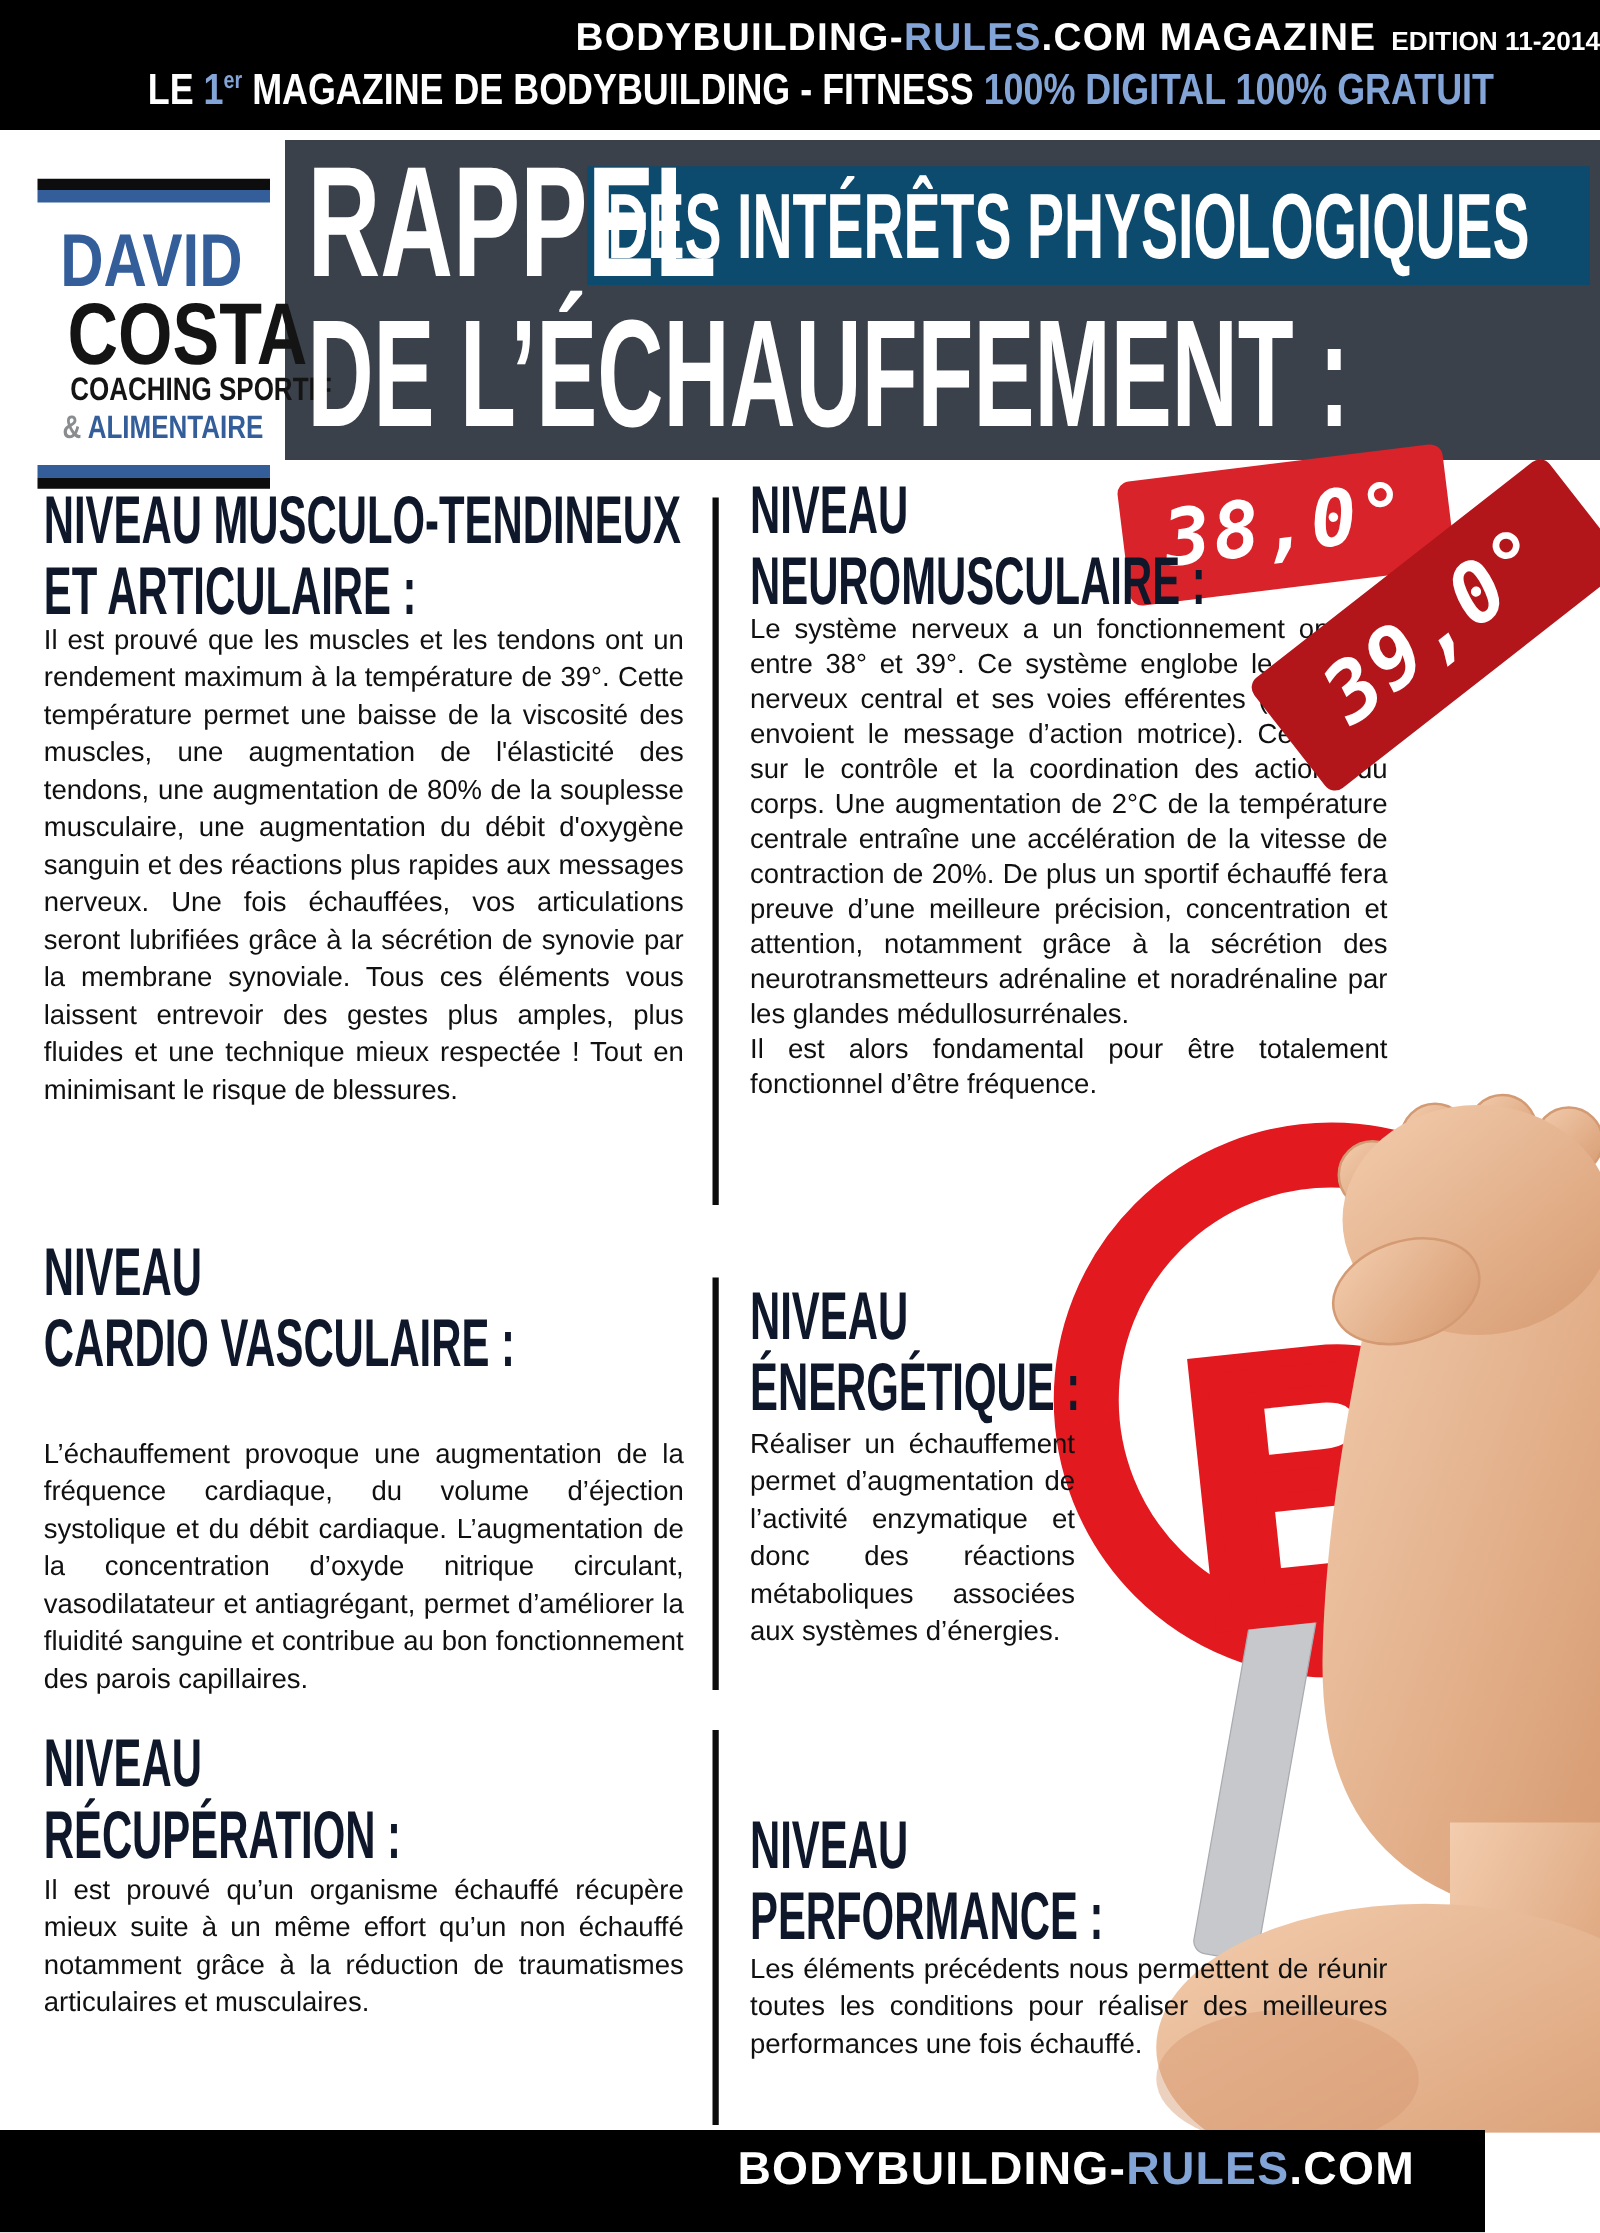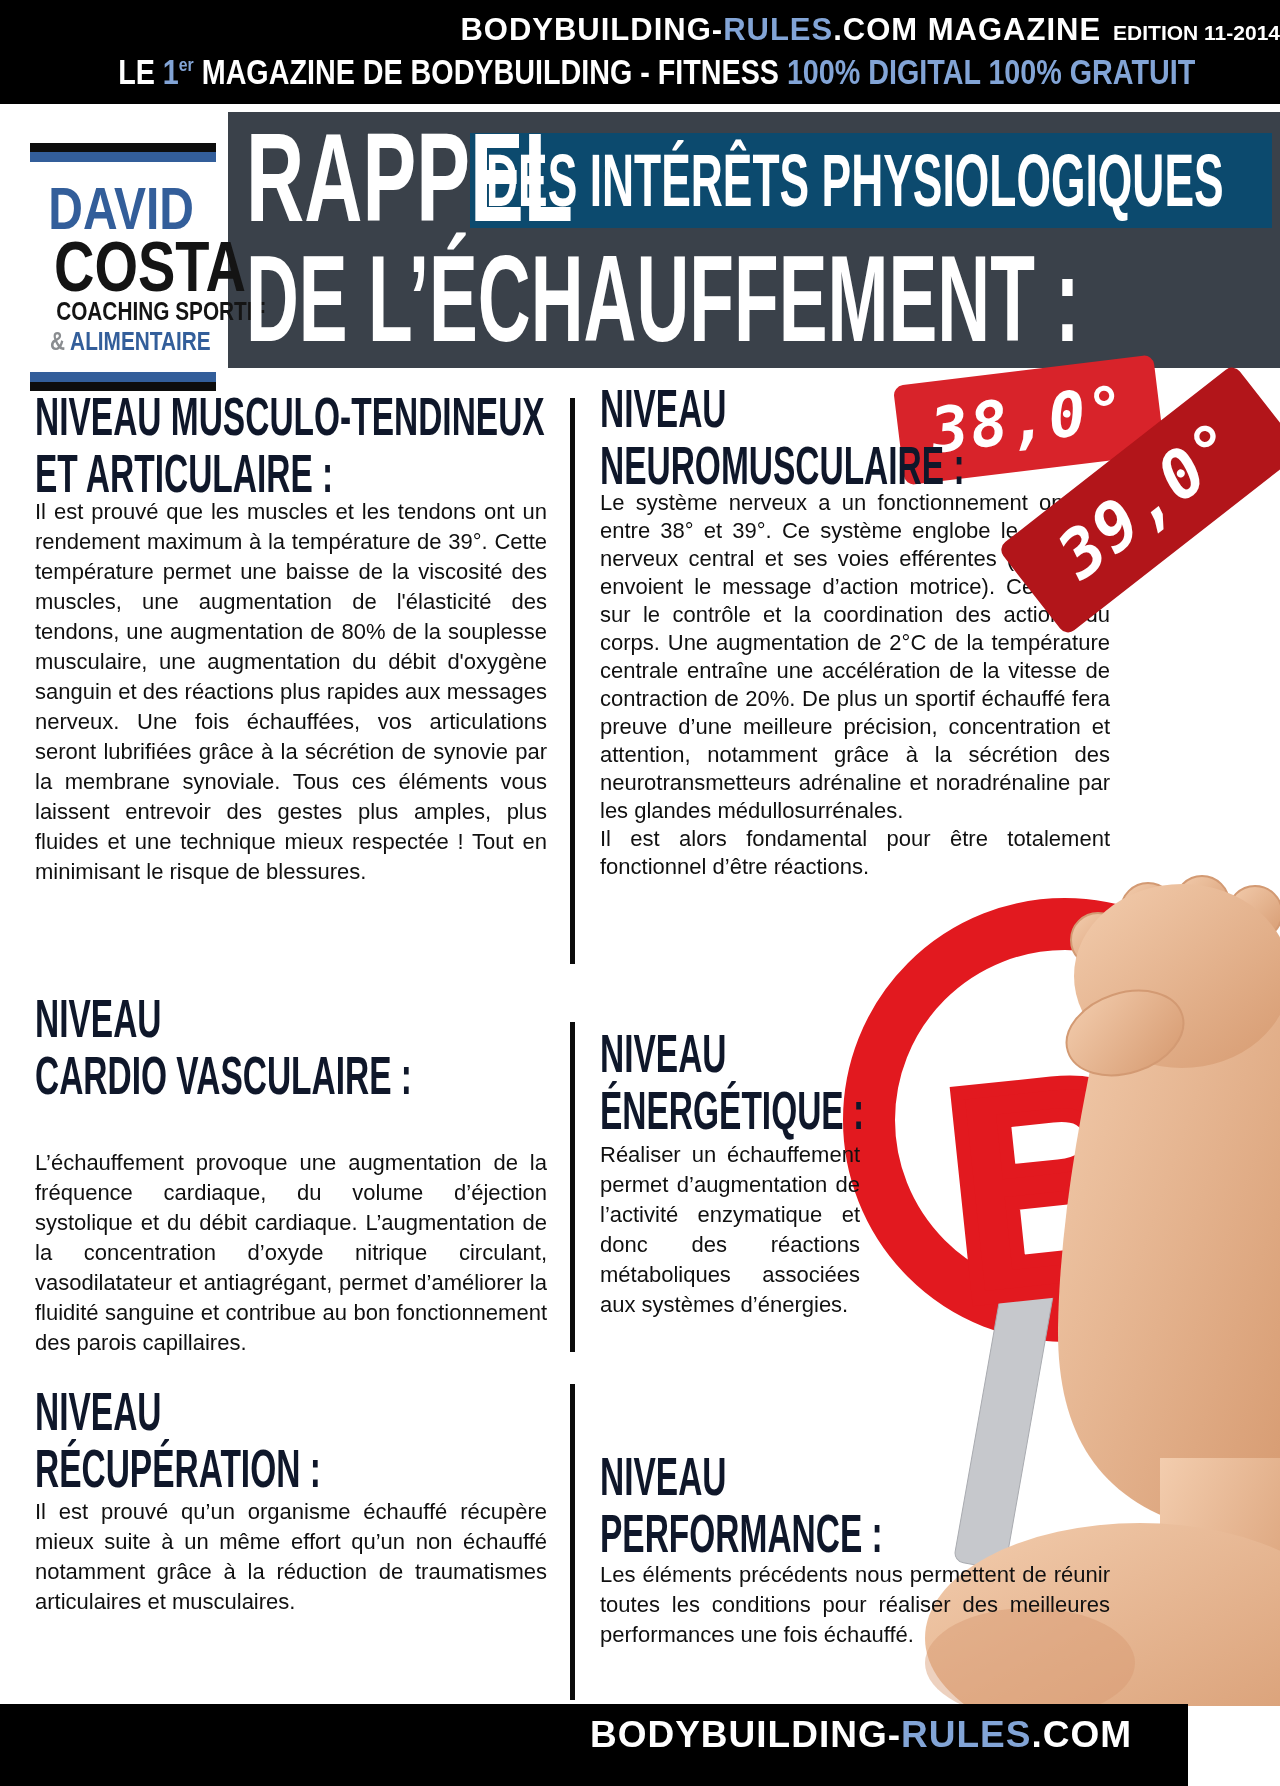--- a/index.html
+++ b/index.html
@@ -142,21 +142,21 @@
   <div class="abs sec-h txt-layer" style="left:35px;top:1383px;">
     <div class="cond"><div>NIVEAU</div><div>RÉCUPÉRATION :</div></div>
   </div>
   <div class="abs body-txt txt-layer" style="left:35px;top:1497px;width:512px;">Il est prouvé qu’un organisme échauffé récupère mieux suite à un même effort qu’un non échauffé notamment grâce à la réduction de traumatismes articulaires et musculaires.</div>
 
   <div class="abs sec-h txt-layer" style="left:600px;top:380px;">
     <div class="cond"><div>NIVEAU</div><div>NEUROMUSCULAIRE :</div></div>
   </div>
   <div class="abs txt-layer" style="left:600px;top:489px;width:510px;">
     <div class="body-txt tight">Le système nerveux a un fonctionnement optimal entre 38° et 39°. Ce système englobe le système nerveux central et ses voies efférentes (celles qui envoient le message d’action motrice). Cela agite sur le contrôle et la coordination des actions du corps. Une augmentation de 2°C de la température centrale entraîne une accélération de la vitesse de contraction de 20%. De plus un sportif échauffé fera preuve d’une meilleure précision, concentration et attention, notamment grâce à la sécrétion des neurotransmetteurs adrénaline et noradrénaline par les glandes médullosurrénales.</div>
-    <div class="body-txt tight">Il est alors fondamental pour être totalement fonctionnel d’être réactions.</div>
+    <div class="body-txt tight">Il est alors fondamental pour être totalement fonctionnel d’être fréquence.</div>
   </div>
 
   <div class="abs sec-h txt-layer" style="left:600px;top:1025px;">
     <div class="cond"><div>NIVEAU</div><div>ÉNERGÉTIQUE :</div></div>
   </div>
   <div class="abs body-txt txt-layer" style="left:600px;top:1140px;width:260px;">Réaliser un échauffement permet d’augmentation de l’activité enzymatique et donc des réactions métaboliques associées aux systèmes d’énergies.</div>
 
   <div class="abs sec-h txt-layer" style="left:600px;top:1448px;">
     <div class="cond"><div>NIVEAU</div><div>PERFORMANCE :</div></div>
   </div>

